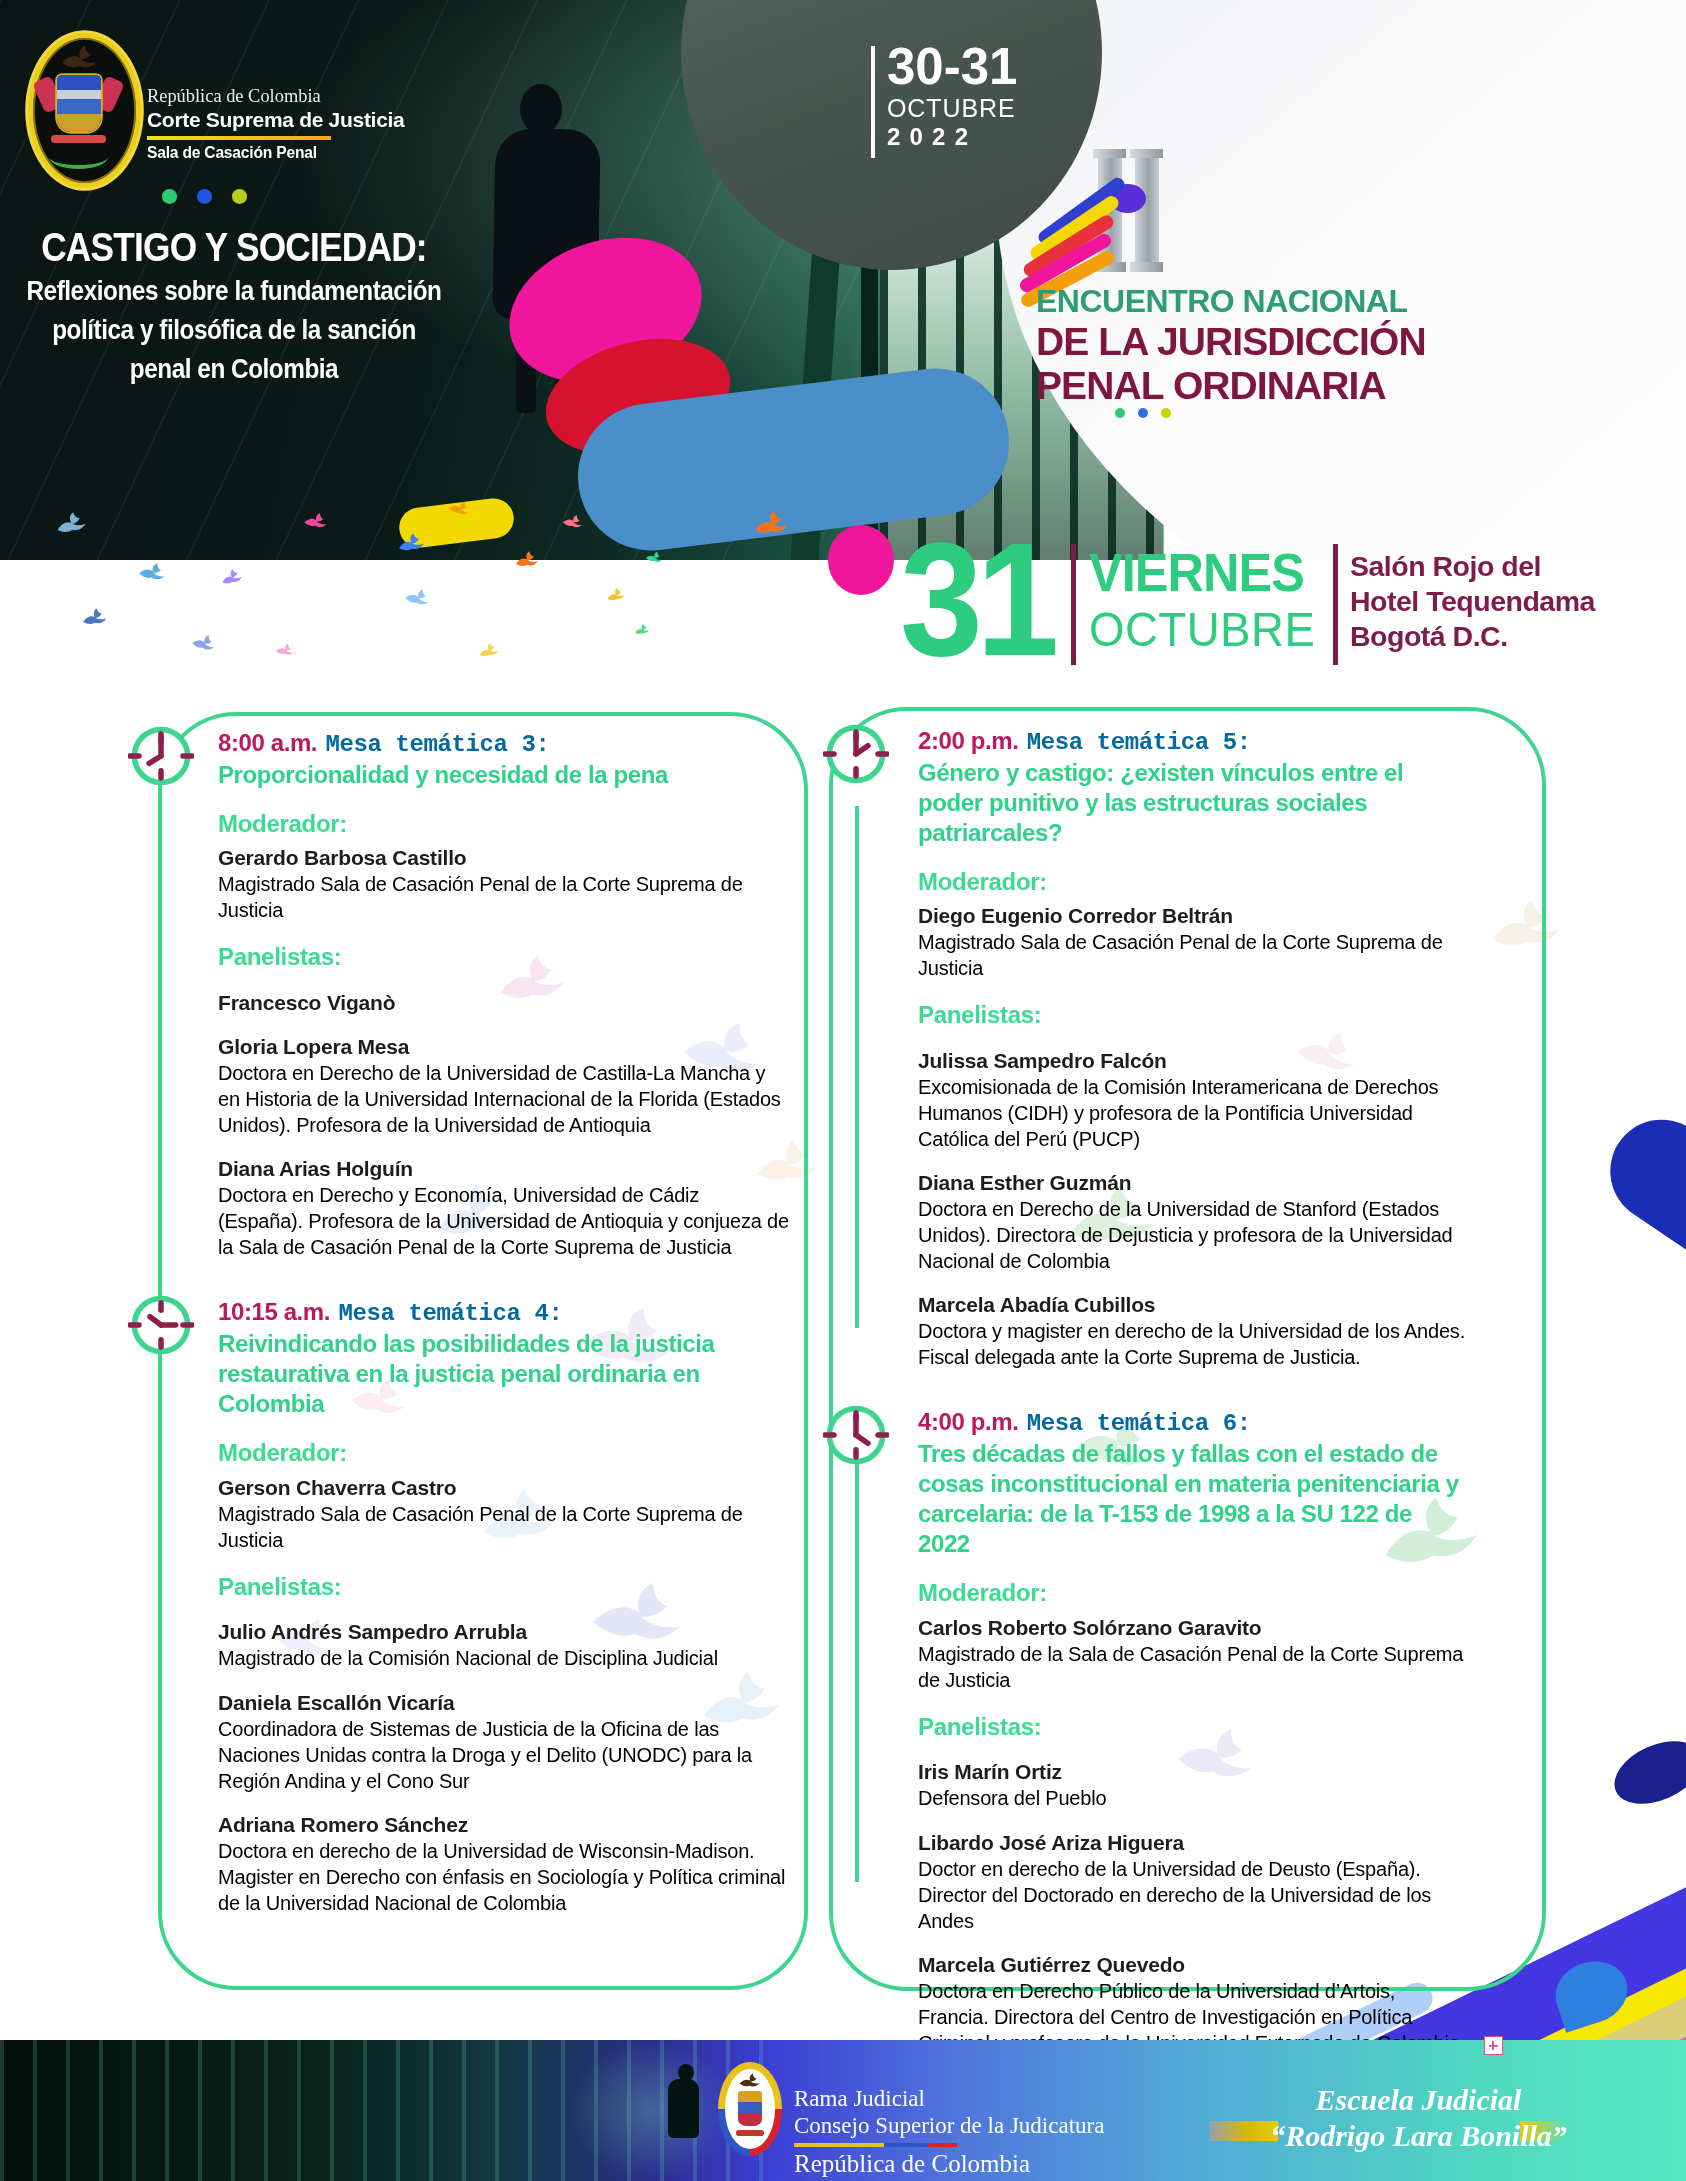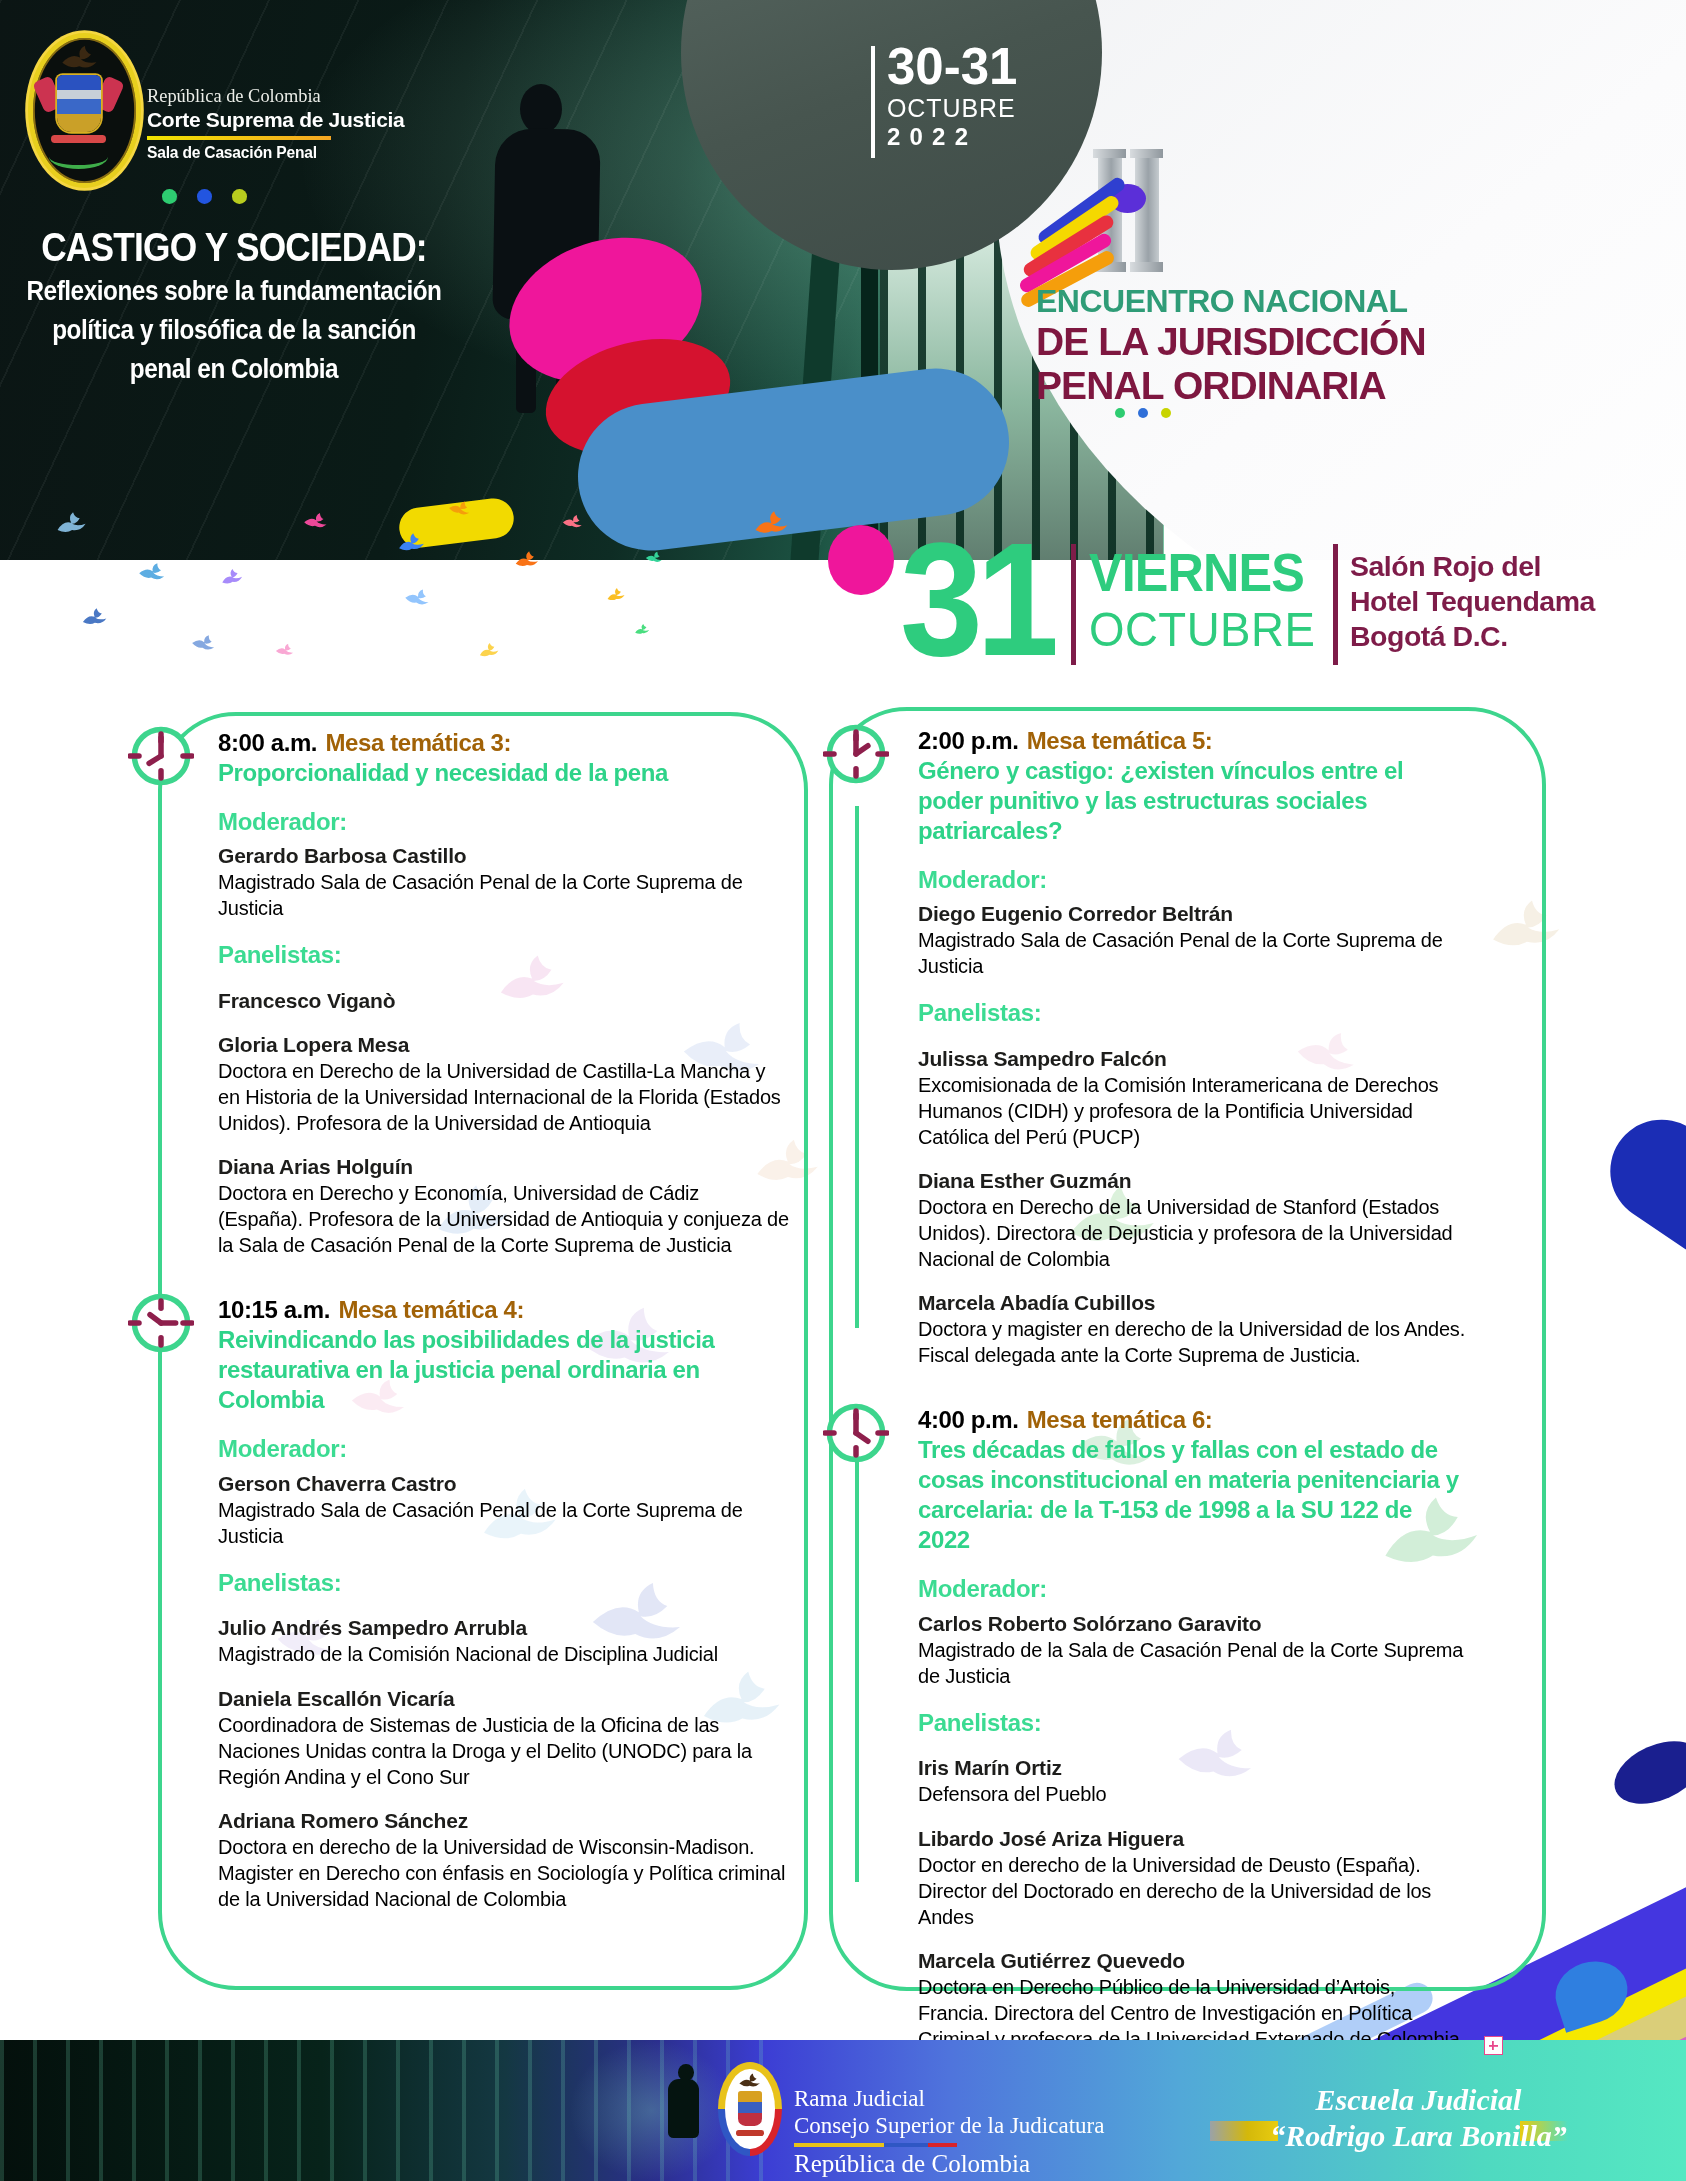--- a/index.html
+++ b/index.html
@@ -110,22 +110,22 @@
   .tl2{left:855px;top:1414px;height:468px;}
 
   .agenda{z-index:6;}
   .content-left{left:218px;top:728px;width:571px;}
   .content-right{left:918px;top:726px;width:551px;}
   .session{position:relative;margin-bottom:37px;}
   .clockwrap{position:absolute;width:66px;height:66px;top:-5.5px;}
   .content-left .clockwrap{left:-90px;}
   .content-right .clockwrap{left:-95px;}
   .s-head{font-weight:bold;font-size:24px;line-height:30px;letter-spacing:-0.4px;}
-  .s-time{color:#000000;margin-right:8.3px;}
-  .s-title{color:#a16207;}
+  .s-time{color:#be185d;margin-right:8.3px;}
+  .s-title{color:#0369a1;font-family:Liberation Mono, monospace;}
   .s-topic{color:#2ed389;font-weight:bold;font-size:24px;line-height:30px;letter-spacing:-0.4px;}
   .s-label{color:#3bdb92;font-weight:bold;font-size:24px;margin:20px 0 1.8px 0;letter-spacing:-0.3px;}
   .p-name{font-weight:bold;color:#1d1d1b;font-size:21px;line-height:26px;margin-top:18.4px;letter-spacing:-0.2px;}
   .p-bio{color:#000000;font-size:20px;line-height:26px;letter-spacing:-0.2px;}
   .mod .p-name{margin-top:7.3px;}
 
   
   .navy-pill{left:1605px;top:1137px;width:165px;height:103px;border-radius:55px;background:#1b2db5;transform:rotate(34deg);z-index:4;}
   .bstripe{position:absolute;transform:rotate(-26deg);transform-origin:right center;z-index:4;}
   .navy-blob{left:1612px;top:1745px;width:92px;height:55px;border-radius:50%;background:#1a1f8f;transform:rotate(-24deg);z-index:4;}

